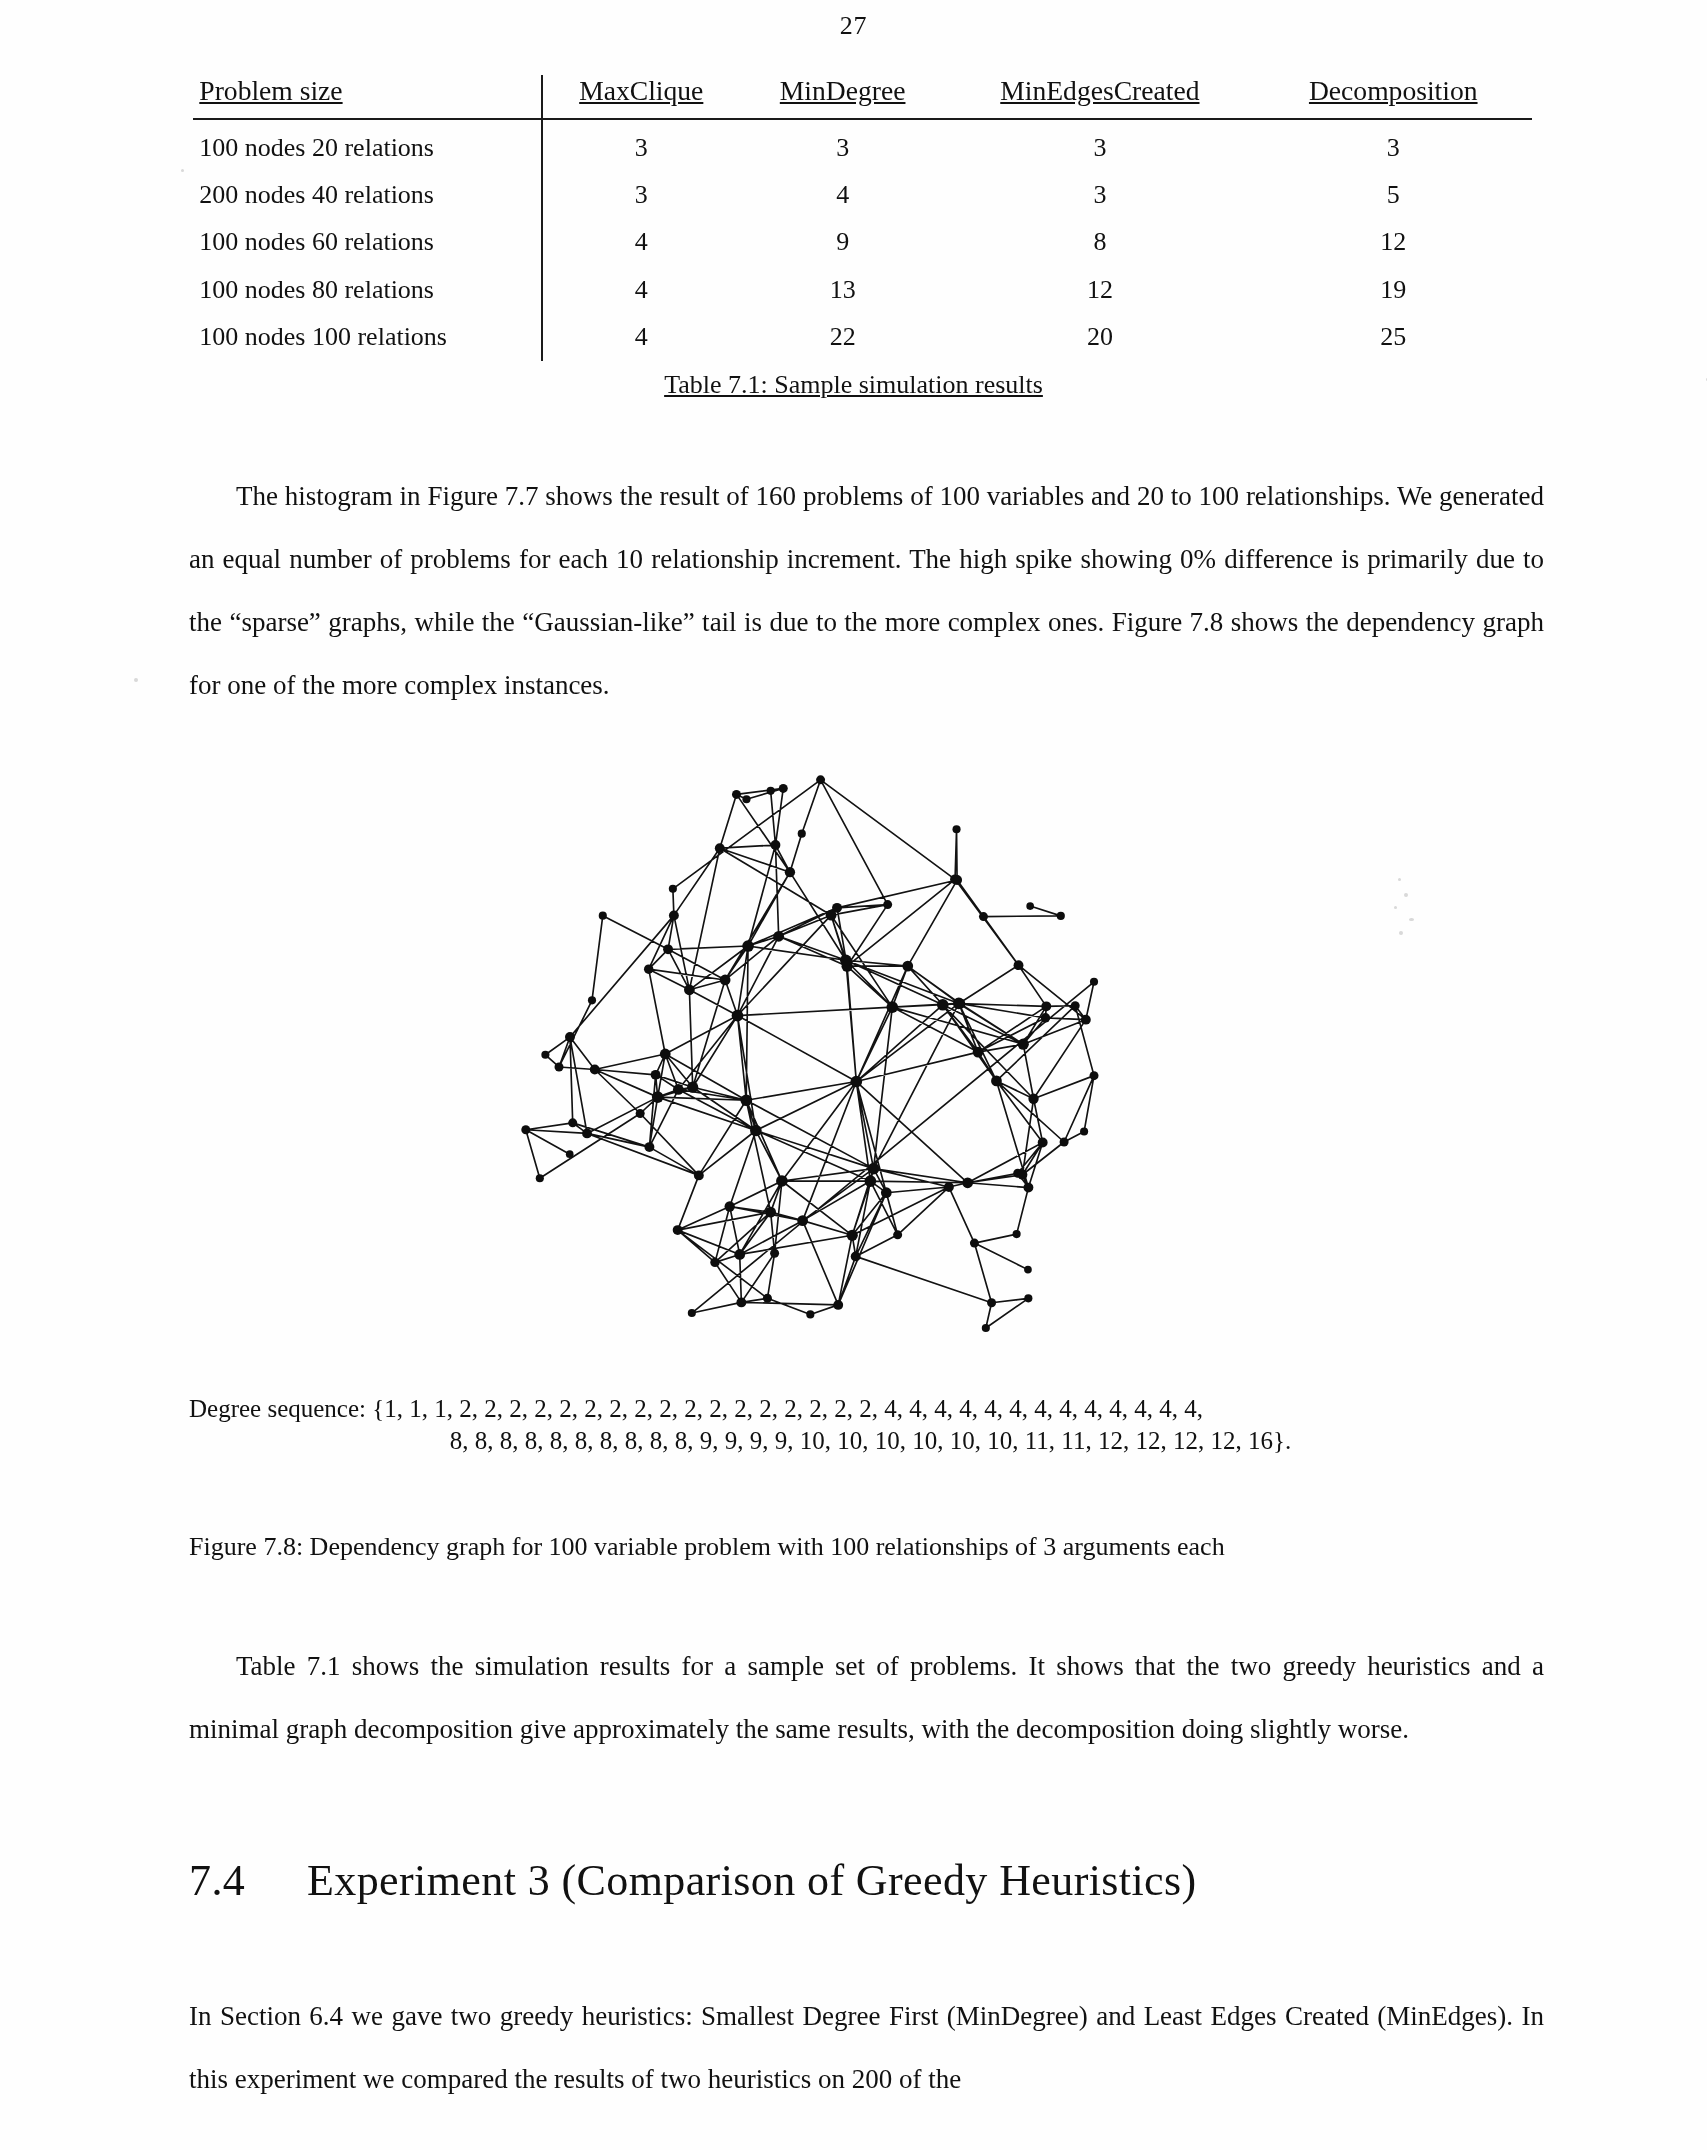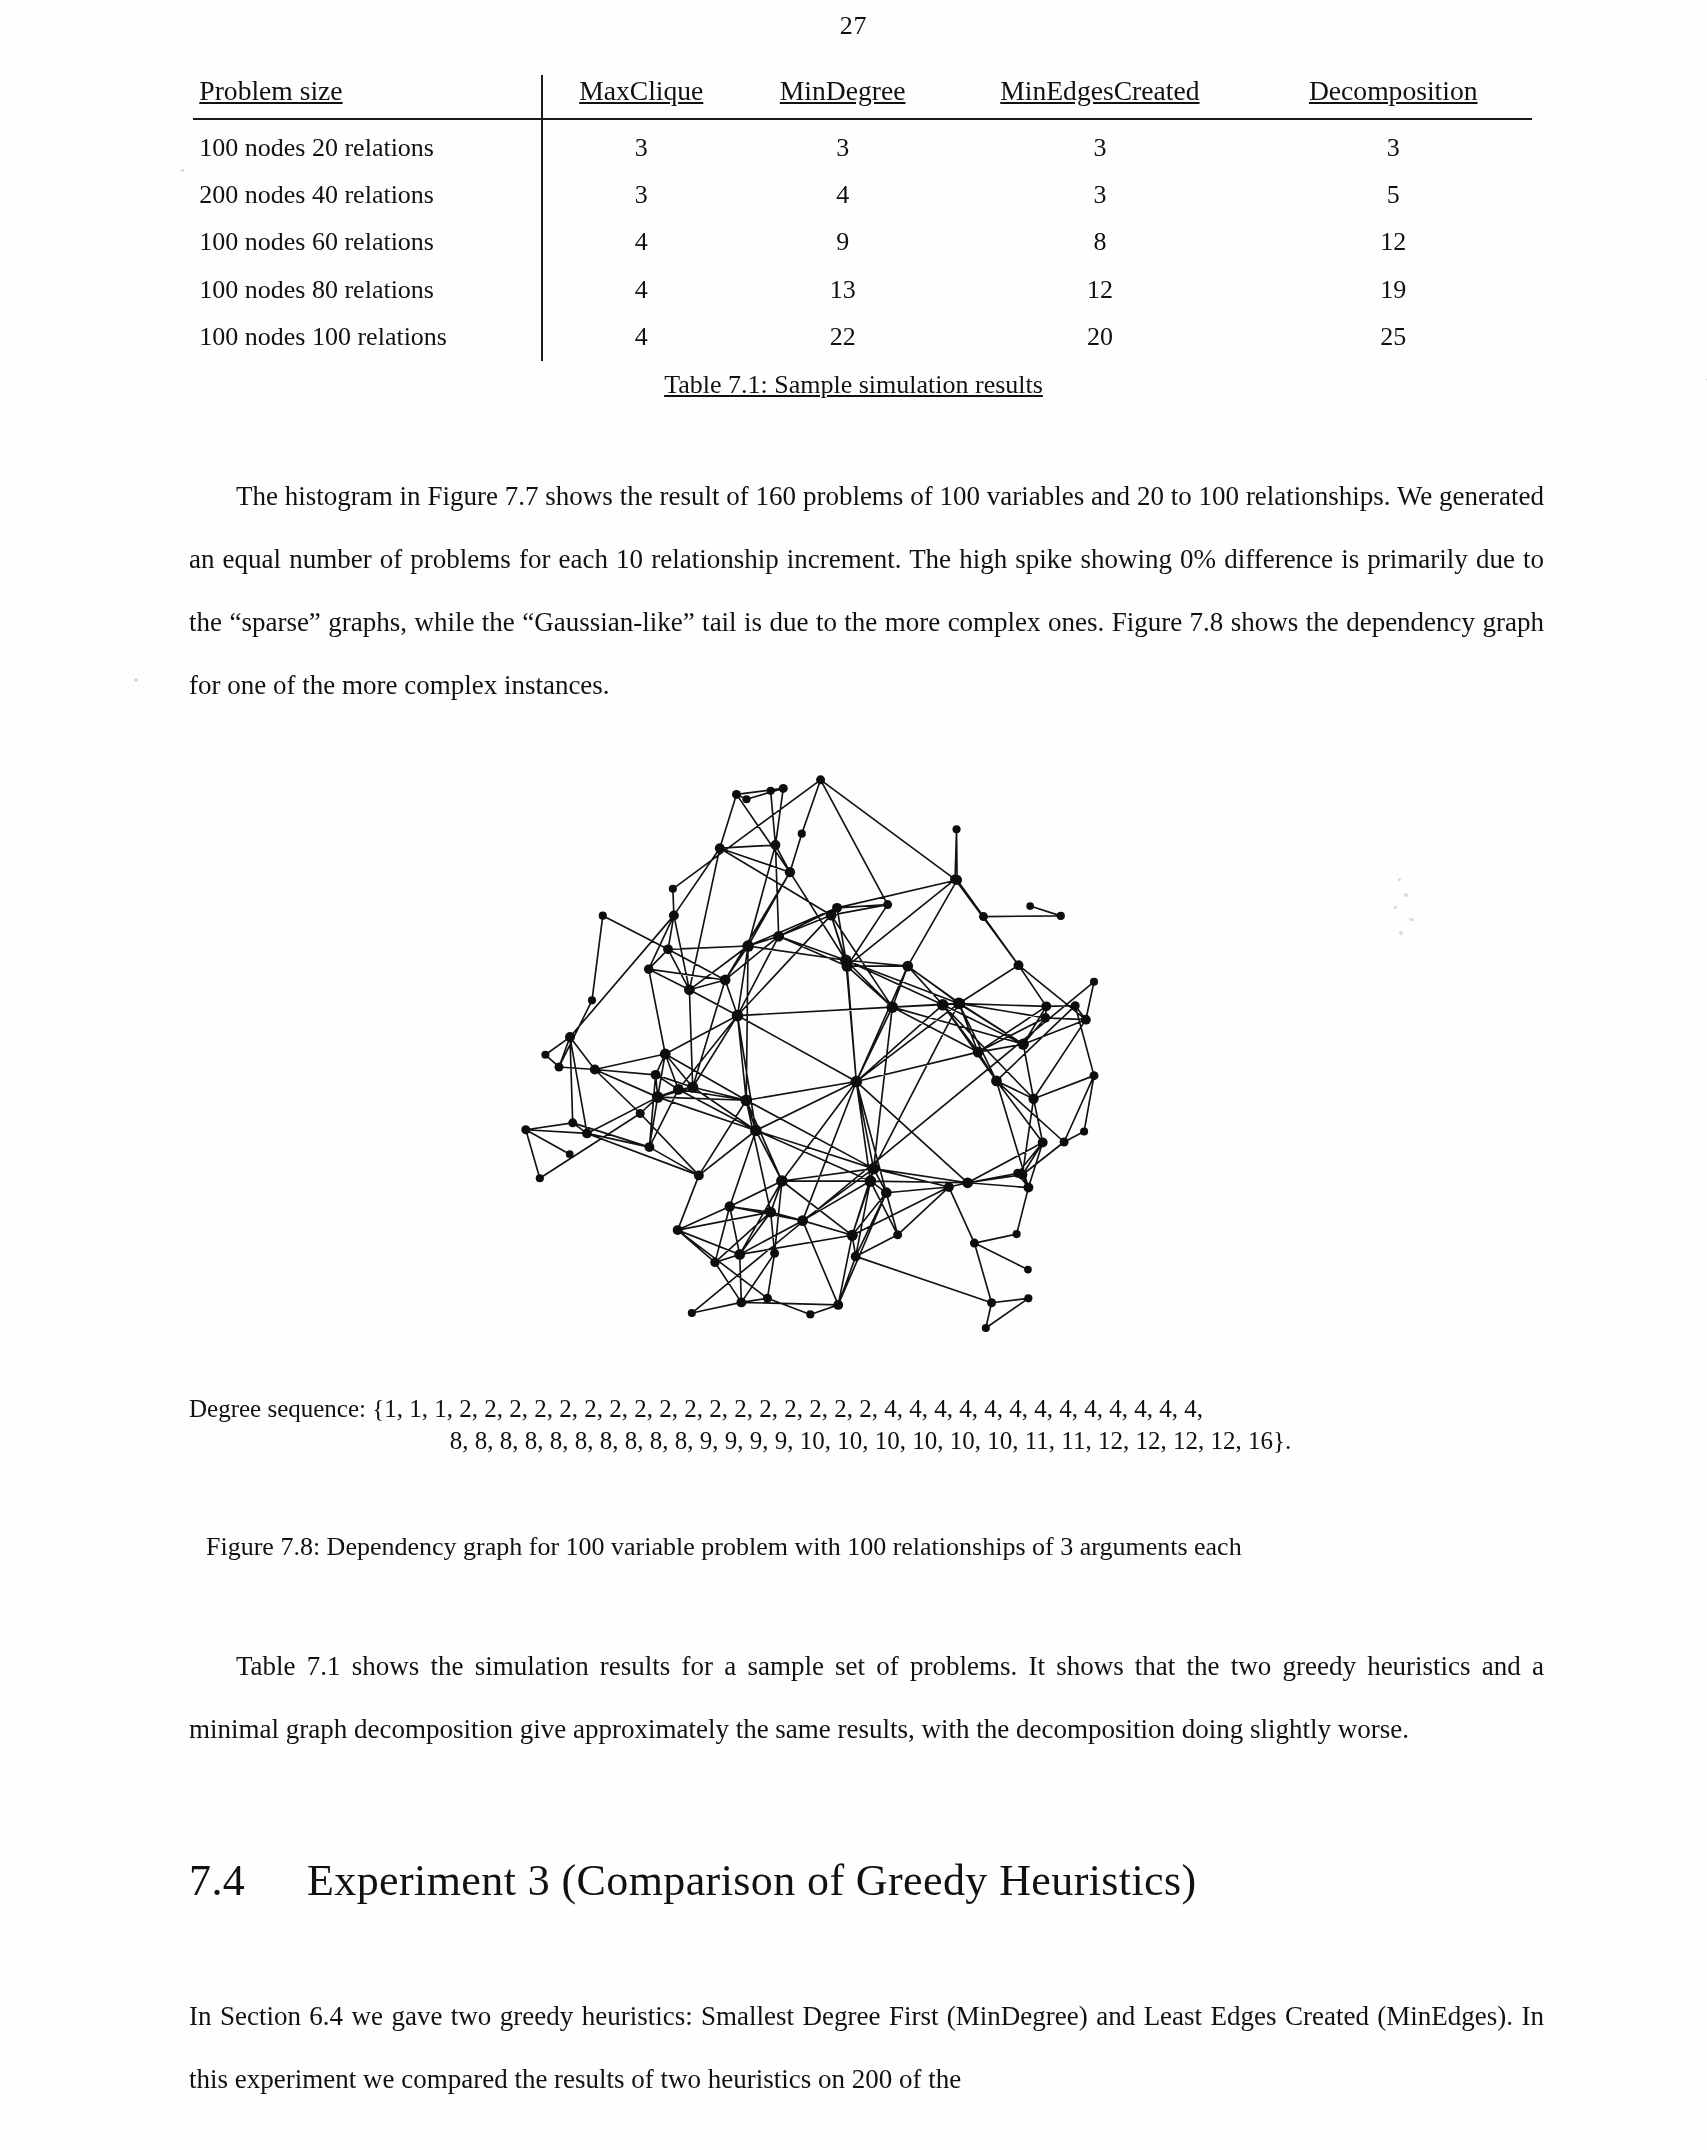--- a/index.html
+++ b/index.html
@@ -143,21 +143,20 @@
   .degree-seq .dline.l3 { text-align: center; }
 
   .figure-caption {
     position: absolute;
     left: 189px;
     top: 1532px;
     width: 1363px;
     font-size: 26px;
     text-align: left;
     white-space: nowrap;
-    margin-left: 17px;
   }
 
   
   .section-heading {
     position: absolute;
     left: 189px;
     top: 1855px;
     width: 1363px;
     font-size: 44px;
     font-weight: normal;

